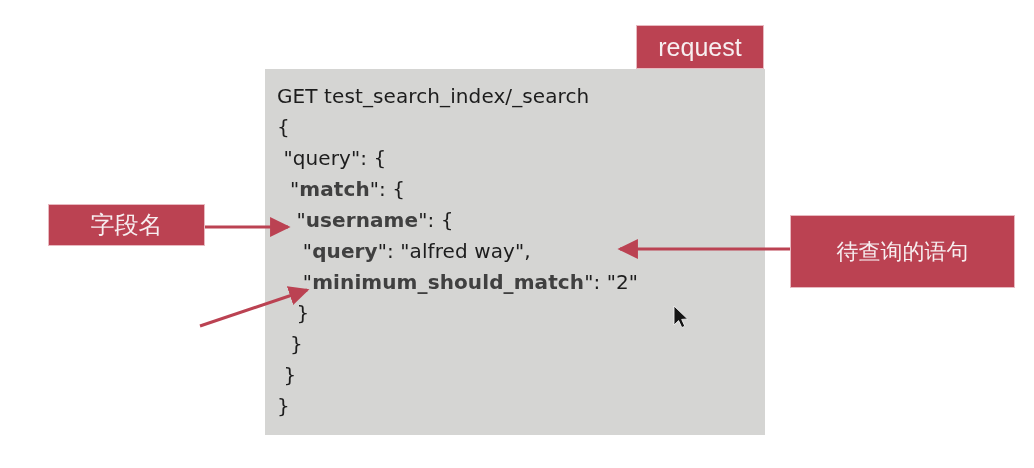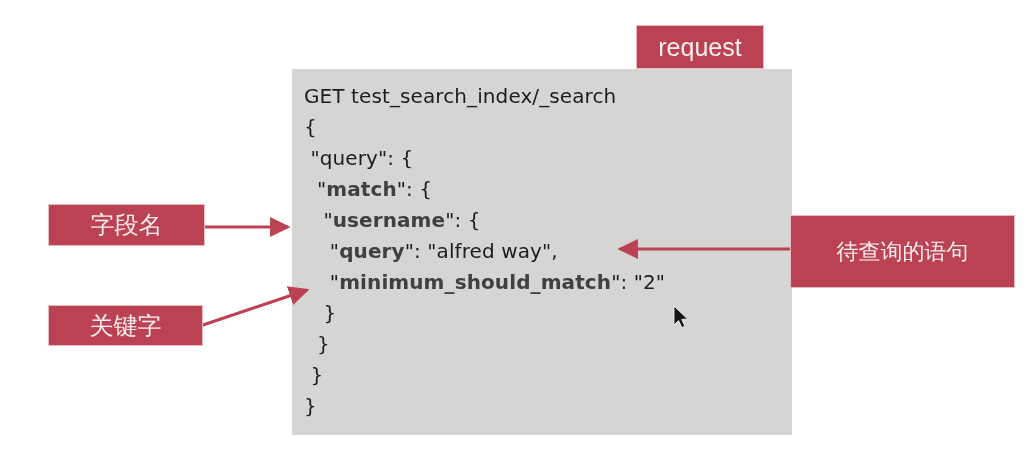--- a/index.html
+++ b/index.html
@@ -11,21 +11,20 @@
     position:relative;
   }
   #stage{position:absolute;left:0;top:0;width:1034px;height:468px;}
 
   
   .code-panel{
     position:absolute;
     left:265px;top:69px;
     width:500px;height:366px;
     background:#d5d5d3;
-    margin-left:27px;
   }
   .code-body{
     position:absolute;
     left:12px;top:12px;
     font-family:"DejaVu Sans","Liberation Sans",sans-serif;
     font-size:20px;
     line-height:31px;
     color:#1d1d1d;
     white-space:pre;
     letter-spacing:.1px;
@@ -102,23 +101,20 @@
   </svg>
 
   <div class="badge" id="badge-field-name">
     <span class="badge-line">字段名</span>
   </div>
 
   <div class="badge" id="badge-request">
     <span class="badge-line">request</span>
   </div>
 
-  <div class="badge" id="badge-keyword">
-    <span class="badge-line">关键字</span>
-  </div>
 
   <div class="badge" id="badge-query-clause">
     <span class="badge-line">待查询的语句</span>
   </div>
 
   <svg id="cursor" viewBox="0 0 18 26">
     <path d="M2,1 L2,20 L6.6,15.6 L9.8,22.6 L12.8,21.2 L9.7,14.4 L15.6,14 Z" fill="#151515" stroke="#f0f0f0" stroke-width="0.9"></path>
   </svg>
 
 </div>

